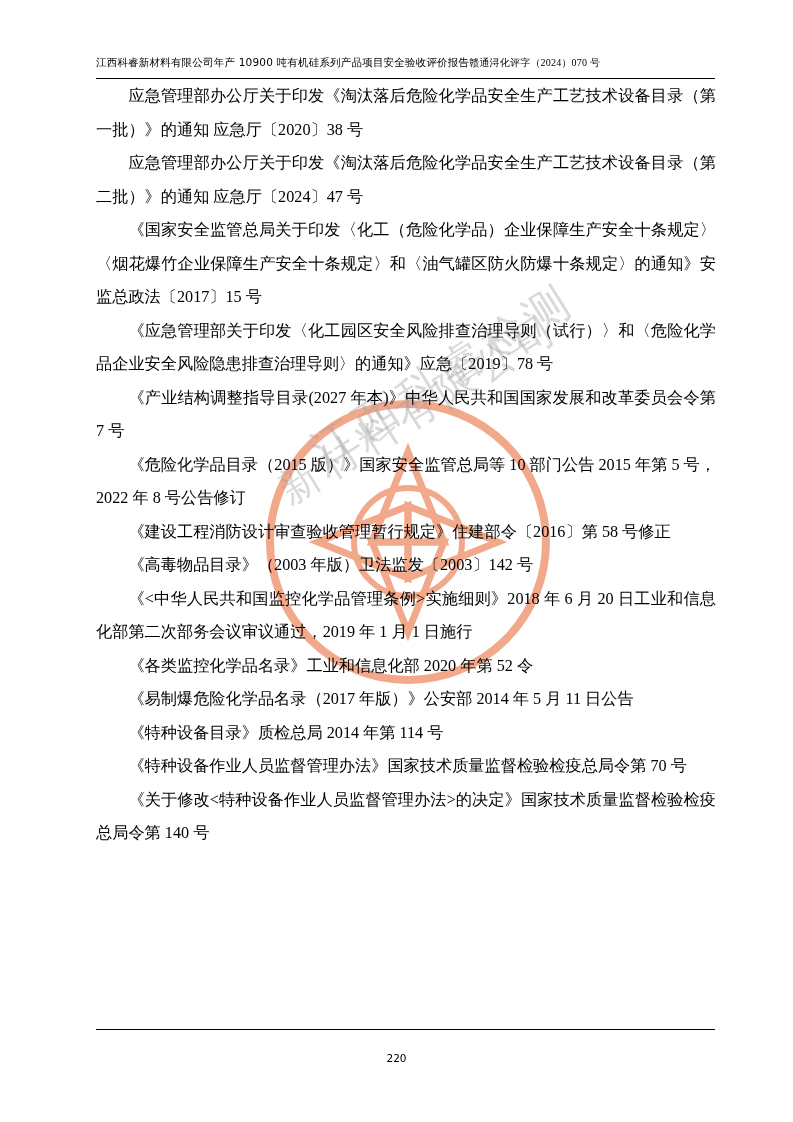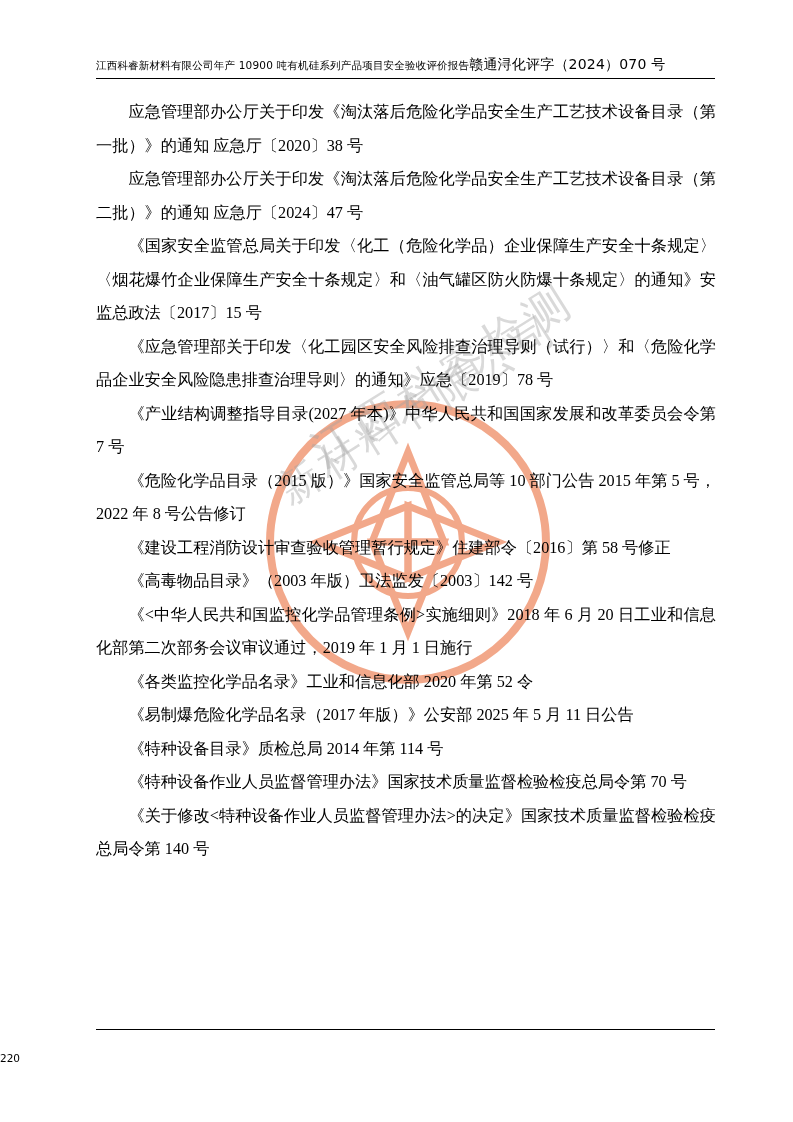--- a/index.html
+++ b/index.html
@@ -25,35 +25,35 @@
     right: 80px;
     display: flex;
     align-items: baseline;
     font-family: "DejaVu Sans", "Liberation Sans", sans-serif;
     font-size: 10.5px;
     letter-spacing: 0.2px;
     color: #000;
     white-space: nowrap;
   }
   .header-left { font-size: 10.5px; }
-  .header-right { font-size: 14px; padding-right: 2px; }
+  .header-right { font-size: 10px; padding-right: 2px; font-family: Liberation Serif, serif; }
 
   .header-rule {
     position: absolute;
     top: 78px;
     left: 96px;
     right: 78px;
     height: 1px;
     background: #000;
   }
 
   
   .content {
     position: absolute;
-    top: 96px;
+    top: 80px;
     left: 96px;
     width: 620px;
     font-size: 16.2px;
     line-height: 33.5px;
     text-align: justify;
     text-justify: inter-ideograph;
   }
   .para {
     margin: 0;
     text-indent: 2em;
@@ -67,21 +67,21 @@
     left: 96px;
     right: 78px;
     height: 1px;
     background: #000;
   }
   .page-number {
     position: absolute;
     bottom: 58px;
     left: 0;
     right: 0;
-    text-align: left;
+    text-align: center;
     font-family: "DejaVu Sans", "Liberation Sans", sans-serif;
     font-size: 10.5px;
     color: #000;
   }
 
   
   .stamp {
     position: absolute;
     left: 258px;
     top: 392px;
@@ -141,21 +141,21 @@
     <p class="para">应急管理部办公厅关于印发《淘汰落后危险化学品安全生产工艺技术设备目录（第一批）》的通知  应急厅〔2020〕38 号</p>
     <p class="para">应急管理部办公厅关于印发《淘汰落后危险化学品安全生产工艺技术设备目录（第二批）》的通知   应急厅〔2024〕47 号</p>
     <p class="para">《国家安全监管总局关于印发〈化工（危险化学品）企业保障生产安全十条规定〉〈烟花爆竹企业保障生产安全十条规定〉和〈油气罐区防火防爆十条规定〉的通知》安监总政法〔2017〕15 号</p>
     <p class="para">《应急管理部关于印发〈化工园区安全风险排查治理导则（试行）〉和〈危险化学品企业安全风险隐患排查治理导则〉的通知》应急〔2019〕78 号</p>
     <p class="para">《产业结构调整指导目录(2027 年本)》中华人民共和国国家发展和改革委员会令第 7 号</p>
     <p class="para">《危险化学品目录（2015 版）》国家安全监管总局等 10 部门公告 2015 年第 5 号，2022 年 8 号公告修订</p>
     <p class="para">《建设工程消防设计审查验收管理暂行规定》住建部令〔2016〕第 58 号修正</p>
     <p class="para">《高毒物品目录》（2003 年版）卫法监发〔2003〕142 号</p>
     <p class="para">《&lt;中华人民共和国监控化学品管理条例&gt;实施细则》2018 年 6 月 20 日工业和信息化部第二次部务会议审议通过，2019 年 1 月 1 日施行</p>
     <p class="para">《各类监控化学品名录》工业和信息化部 2020 年第 52 令</p>
-    <p class="para">《易制爆危险化学品名录（2017 年版）》公安部 2025 年 5 月 11 日公告</p>
+    <p class="para">《易制爆危险化学品名录（2017 年版）》公安部 2014 年 5 月 11 日公告</p>
     <p class="para">《特种设备目录》质检总局 2014 年第 114 号</p>
     <p class="para">《特种设备作业人员监督管理办法》国家技术质量监督检验检疫总局令第 70 号</p>
     <p class="para">《关于修改&lt;特种设备作业人员监督管理办法&gt;的决定》国家技术质量监督检验检疫总局令第 140 号</p>
   </div>
 
   <div class="footer-rule"></div>
   <div class="page-number">220</div>
 
 </div>
 

